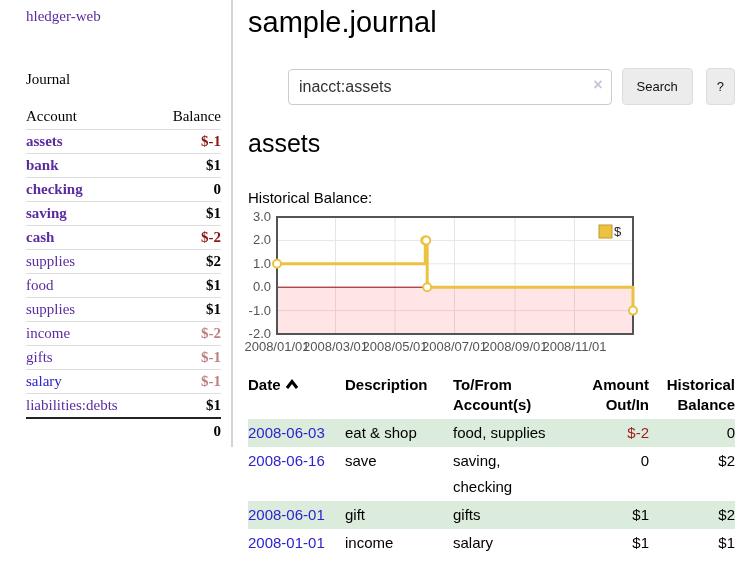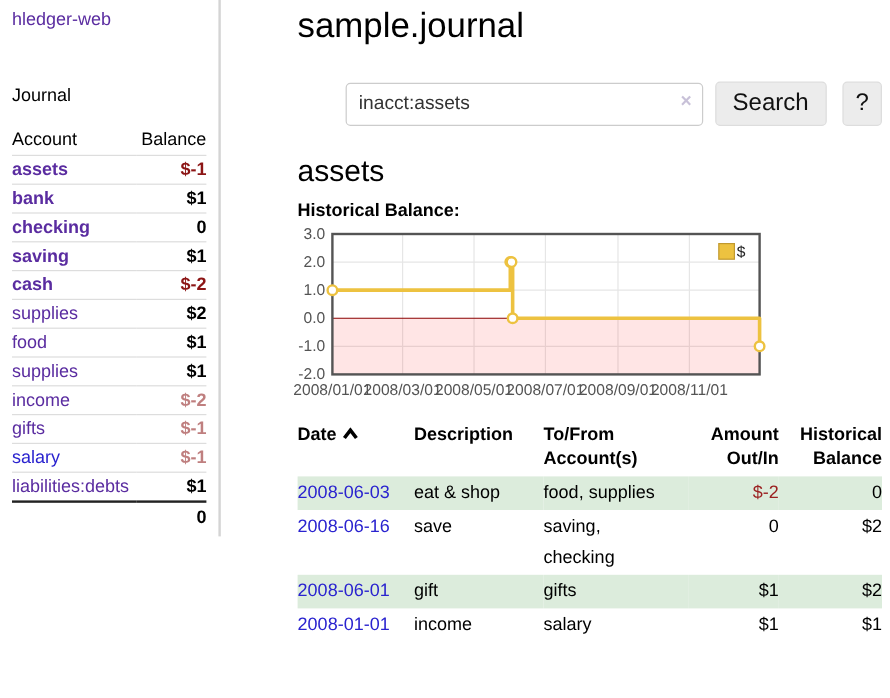--- a/index.html
+++ b/index.html
@@ -6,22 +6,22 @@
   html,body { margin:0; padding:0; }
   body {
     width:742px; height:582px; position:relative; overflow:hidden;
     background:#fff; color:#000;
     font-family:"Liberation Sans", sans-serif; font-size:15px;
   }
   a { text-decoration:none; }
 
   
   .sidebar {
-    position:absolute; left:0; top:0; width:184px; height:447px;
-    border-right:2px solid #d4d4d4; padding:8px 10px 0 10px;
+    position:absolute; left:0; top:0; width:233px; height:447px;
+    border-right:2px solid #d4d4d4; padding:8px 10px 0 26px;font-family:Liberation Serif, serif;
   }
   .brand { display:block; color:#5a2ca0; font-size:15px; }
   .journal-link { display:block; margin-top:46px; color:#000000; font-size:15px; }
   table.acct-table { width:100%; border-collapse:collapse; margin-top:18px; font-size:15px; }
   .acct-table th { font-weight:normal; text-align:left; padding:2px 0 4px 0; }
   .acct-table th.bal-h { text-align:right; }
   .acct-table td { border-top:1px solid #ddd; padding:3px 0; }
   .acct-table td.bal { text-align:right; font-weight:bold; }
   .lvl1 { padding-left:8px; } .lvl2 { padding-left:18px; } .lvl3 { padding-left:28px; }
   a.acct { color:#5a2ca0; }
@@ -36,25 +36,25 @@
   h1.page-title { margin:6px 0 0 0; font-size:29px; font-weight:normal; color:#000; }
   .search-row { display:flex; align-items:center; margin-top:29px;padding-left:40px; }
   .search-box { position:relative; width:370px; }
   input.search-input {
     width:100%; height:36px; border:1px solid #ccc; border-radius:4px;
     font-family:inherit; font-size:16px; color:#333; padding:0 30px 0 10px; outline:none;
   }
   .clear-x { position:absolute; right:9px; top:7px; color:#c8c1d8; font-weight:bold; font-size:16px; cursor:pointer; }
   .btn {
     margin-left:10px; height:37px; background:#ececec; border:1px solid #ddd;
-    border-radius:4px; font-family:inherit; font-size:20px; color:#111; padding:0 14px; cursor:pointer;
+    border-radius:4px; font-family:inherit; font-size:13px; color:#111; padding:0 14px; cursor:pointer;
   }
   .btn.help { margin-left:13px; padding:0 10px; }
   h2.acct-heading { margin:24px 0 0 0; font-size:25px; font-weight:normal; }
-  .chart-label { margin-top:9px; font-weight:bold; font-size:15px; }
+  .chart-label { margin-top:31px; font-weight:normal; font-size:15px; }
   svg#chart { display:block; margin-top:5px; margin-left:-5px; }
 
   
   table.reg-table { border-collapse:collapse; table-layout:fixed; width:487px; margin-top:14px; font-size:15px; }
   .reg-table th {
     font-weight:bold; text-align:left; vertical-align:top;
     line-height:20px; padding:2px 0 4px 0; white-space:pre-line;
   }
   .reg-table th.num, .reg-table td.num { text-align:right; }
   .reg-table td { vertical-align:top; line-height:26px; padding:1px 0; }

